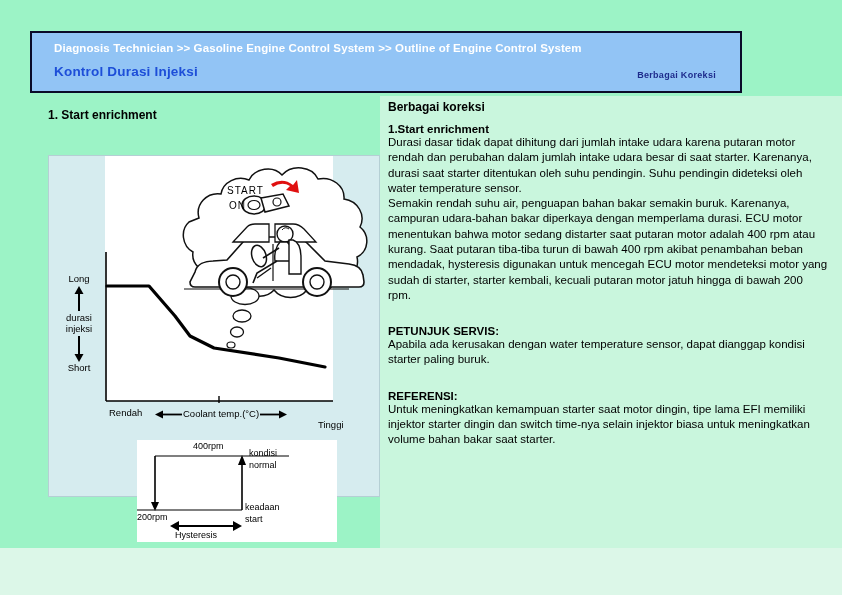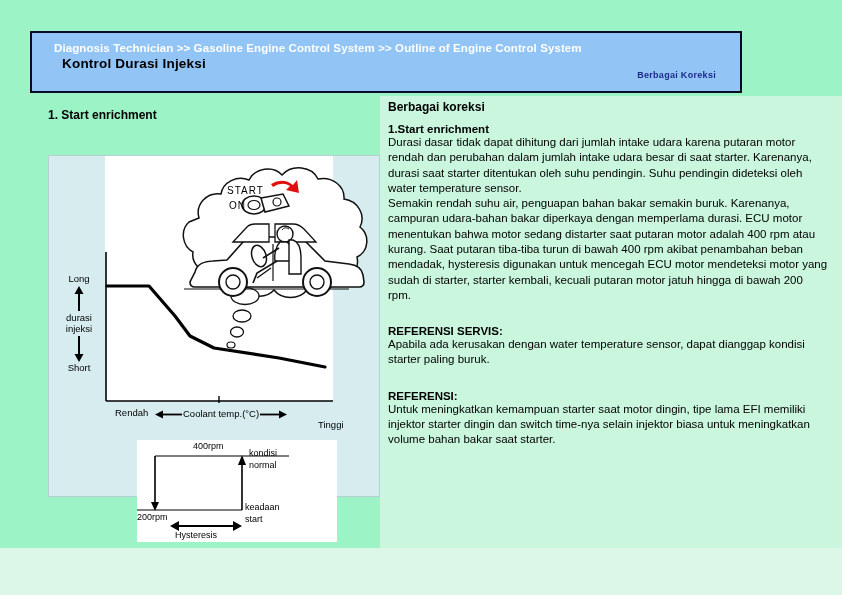--- a/index.html
+++ b/index.html
@@ -54,27 +54,26 @@
     position: absolute;
     left: 22px; top: 9px;
     color: #ffffff;
     font-size: 11.5px;
     font-weight: bold;
     letter-spacing: 0.1px;
     white-space: nowrap;
   }
   #page-title {
     position: absolute;
-    left: 22px; top: 23px;
-    color: #000000;
+    left: 22px; top: 31px;
+    color: #1d4ed8;
     font-size: 13.5px;
     font-weight: bold;
     letter-spacing: 0.2px;
     white-space: nowrap;
-    margin-left: 8px;
   }
   #header-right {
     position: absolute;
     right: 24px; top: 37px;
     color: #1e2b8c;
     font-size: 9px;
     font-weight: bold;
     letter-spacing: 0.3px;
     white-space: nowrap;
   }
@@ -136,21 +135,21 @@
   
   #x-axis-group {
     position: absolute;
     left: 56px; top: 252px;
     width: 250px;
     font-size: 9.5px;
     color: #000;
   }
   .xlab-left {
     position: absolute;
-    left: 10px; top: 0;
+    left: 4px; top: 0;
     width: 40px;
     line-height: 1.1;
   }
   .xlab-mid {
     position: absolute;
     left: 50px; top: 0;
     white-space: nowrap;
   }
   .xlab-right {
     position: absolute;
@@ -369,18 +368,18 @@
     <div class="hyst-label" style="left:38px; top:90px;">Hysteresis</div>
   </div>
 </div>
 
 <div id="right-col">
   <div class="r-h1">Berbagai koreksi</div>
   <div class="r-h2">1.Start enrichment</div>
   <div class="r-p">Durasi dasar tidak dapat dihitung dari jumlah intake udara karena putaran motor rendah dan perubahan dalam jumlah intake udara besar di saat starter. Karenanya, durasi saat starter ditentukan oleh suhu pendingin. Suhu pendingin dideteksi oleh water temperature sensor.</div>
   <div class="r-p">Semakin rendah suhu air, penguapan bahan bakar semakin buruk. Karenanya, campuran udara-bahan bakar diperkaya dengan memperlama durasi. ECU motor menentukan bahwa motor sedang distarter saat putaran motor adalah 400 rpm atau kurang. Saat putaran tiba-tiba turun di bawah 400 rpm akibat penambahan beban mendadak, hysteresis digunakan untuk mencegah ECU motor mendeteksi motor yang sudah di starter, starter kembali, kecuali putaran motor jatuh hingga di bawah 200 rpm.</div>
   <div class="r-gap"></div>
-  <div class="r-h2">REFERENSI SERVIS:</div>
+  <div class="r-h2">PETUNJUK SERVIS:</div>
   <div class="r-p">Apabila ada kerusakan dengan water temperature sensor, dapat dianggap kondisi starter paling buruk.</div>
   <div class="r-gap"></div>
   <div class="r-h2">REFERENSI:</div>
   <div class="r-p">Untuk meningkatkan kemampuan starter saat motor dingin, tipe lama EFI memiliki injektor starter dingin dan switch time-nya selain injektor biasa untuk meningkatkan volume bahan bakar saat starter.</div>
 </div>
 
 </body></html>

